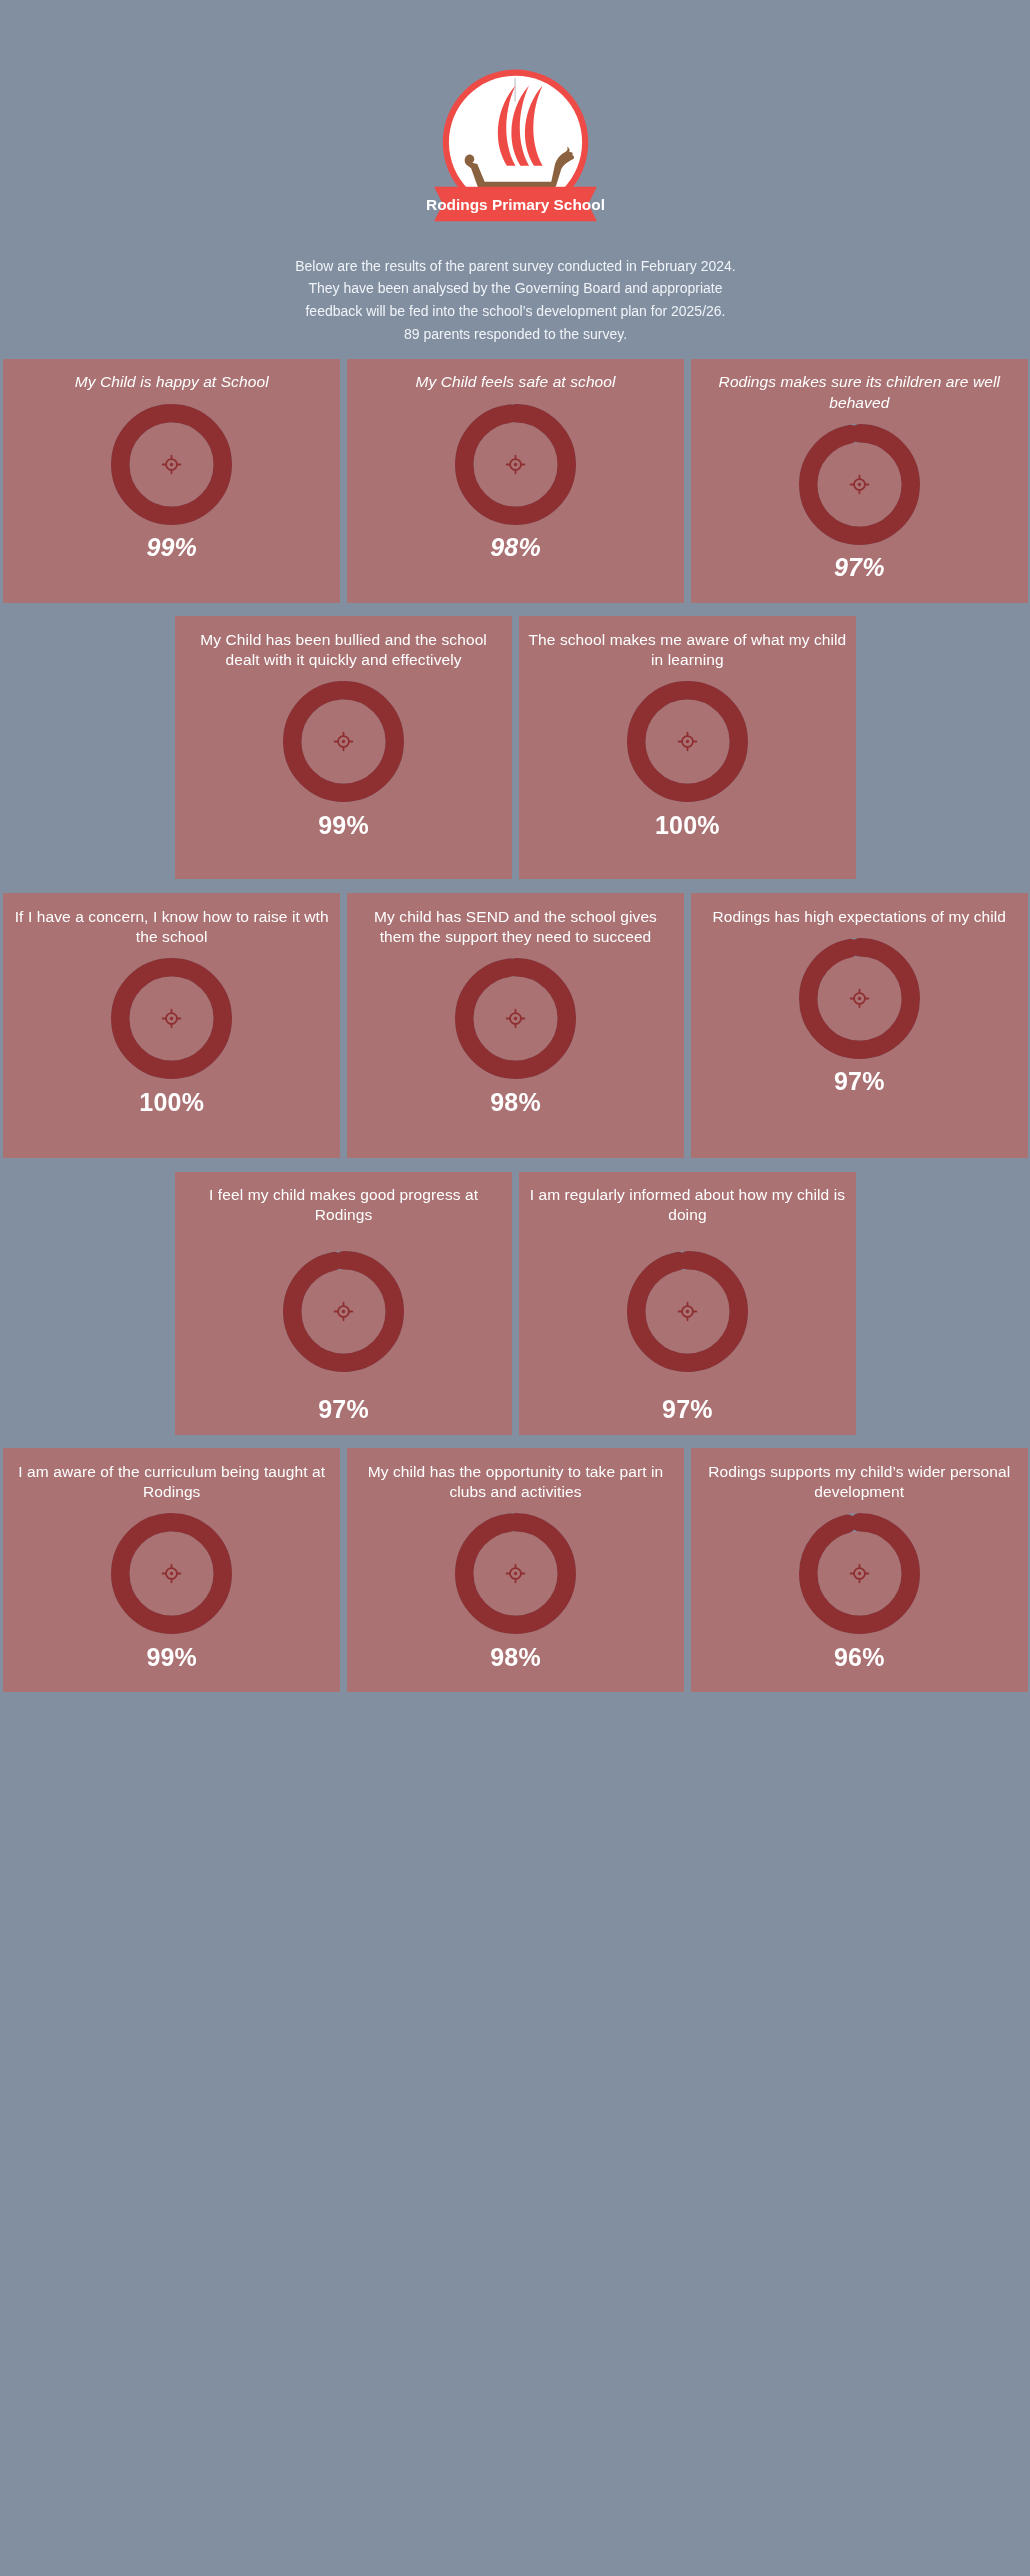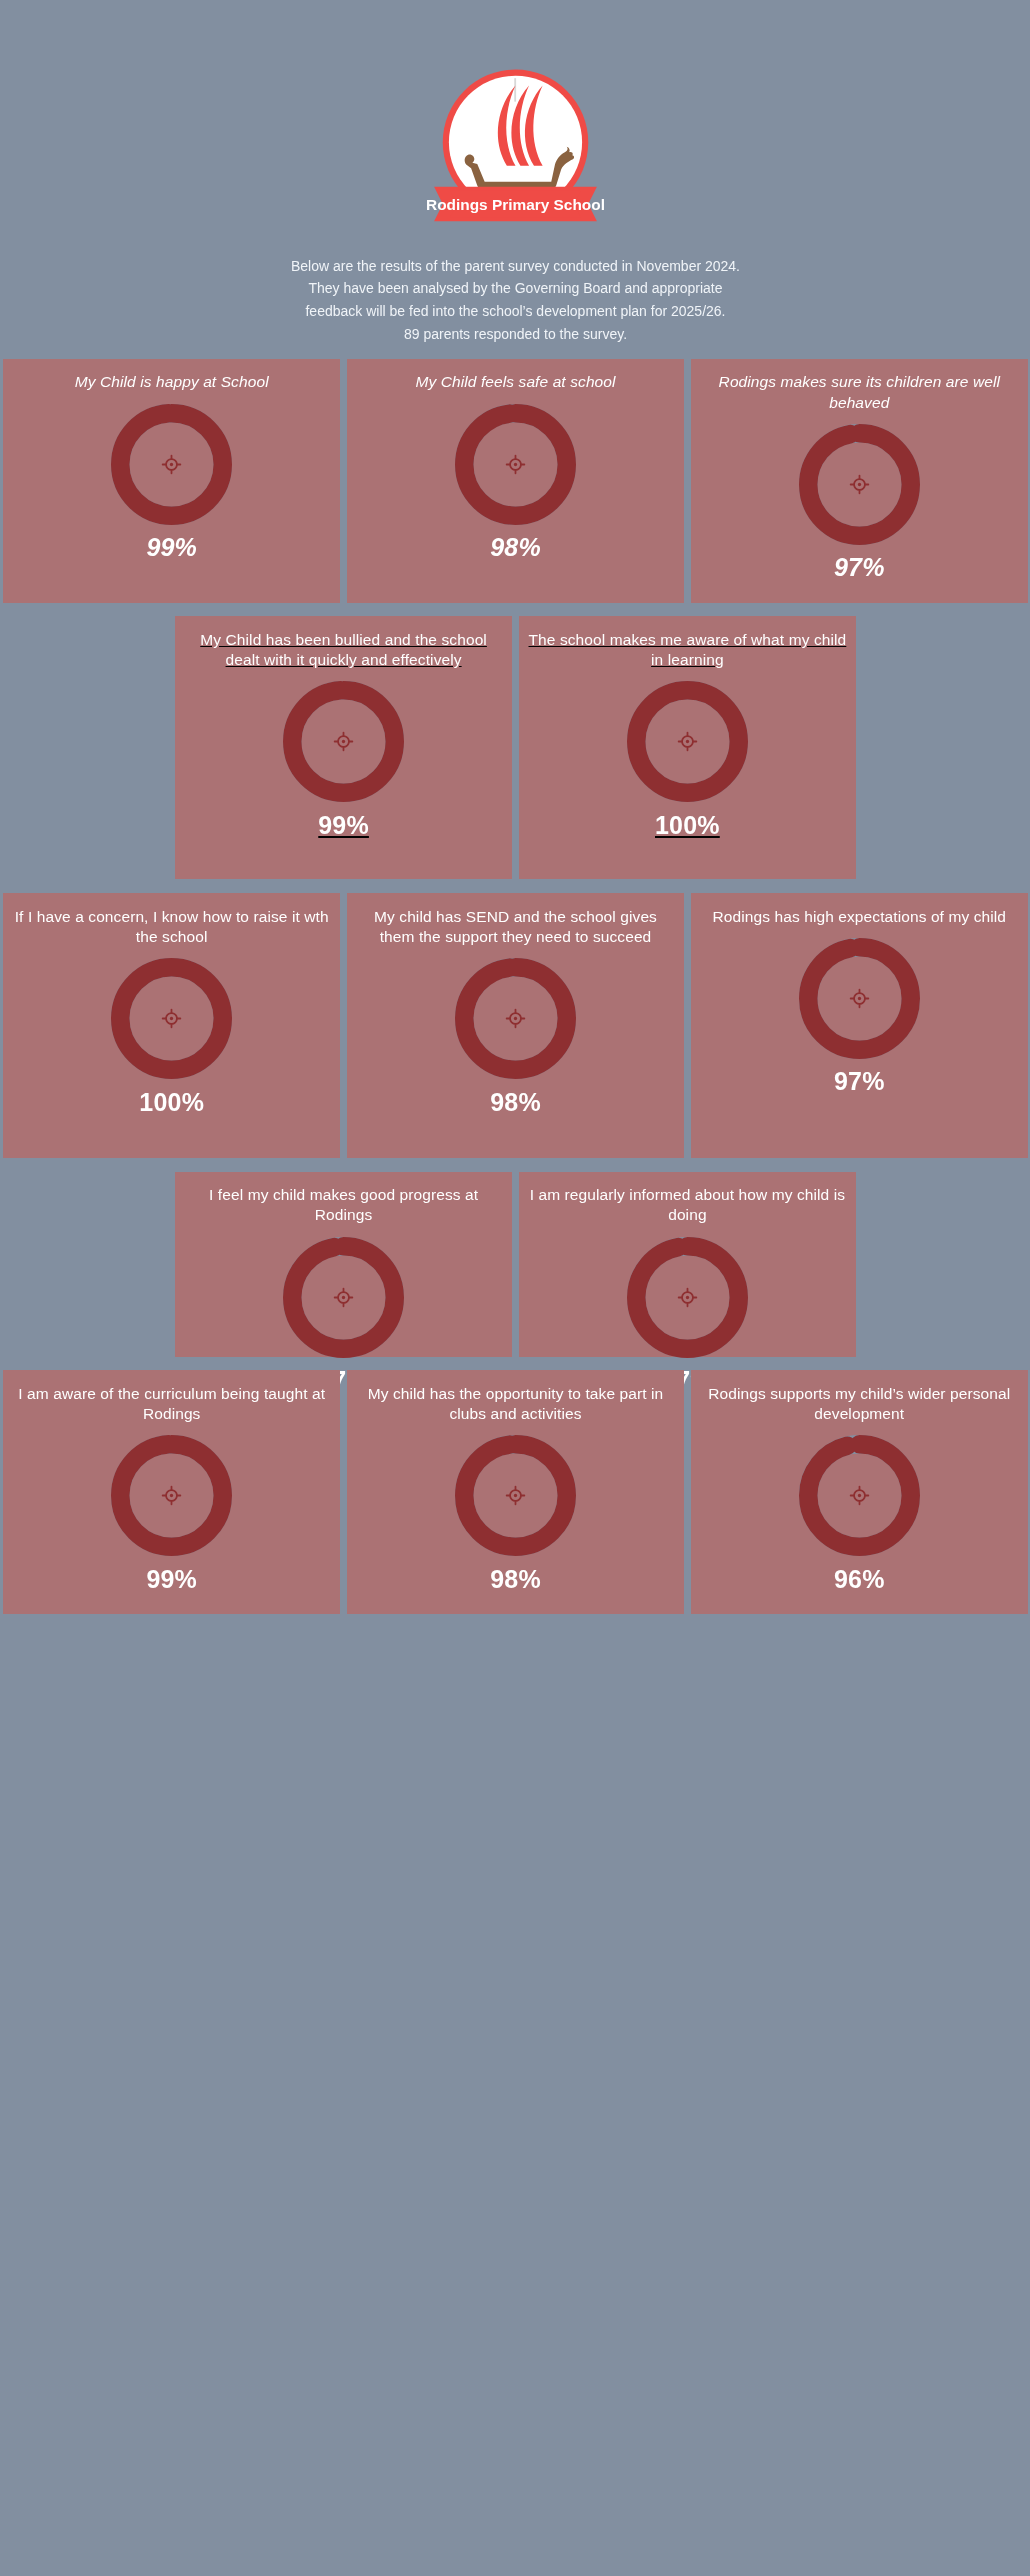--- a/index.html
+++ b/index.html
@@ -96,23 +96,23 @@
   .pct {
     color: #ffffff;
     font-size: 25px;
     font-weight: 700;
     margin-top: 8.7px;
     letter-spacing: 0.2px;
   }
 
   
   .row.r1 .card { height: 244px; font-style: italic; }
-  .row.r2 .card { height: 263px; text-decoration: underline; }
+  .row.r2 .card { height: 263px; }
   .row.r3 .card { height: 265px; }
-  .row.r4 .card { height: 185px; }
+  .row.r4 .card { height: 263px; justify-content: space-between; }
   .row.r5 .card { height: 244px; }
 
   .row.r2, .row.r4 { gap: 6.8px; }
 </style>
 </head>
 <body>
 
 <div class="header">
 
   <div class="logo-wrap">
@@ -136,21 +136,21 @@
                C 102 226 92 220 88 210 L 78 182 Z" fill="#8a6240"></path>
 
       <path d="M18 212 L 282 212 L 268 240 L 282 268 L 18 268 L 32 240 Z" fill="#ef4b46"></path>
       <path d="M44 218 L 256 218 L 246 240 L 256 262 L 44 262 L 54 240 Z" fill="#ef4b46"></path>
       <text x="150" y="250" text-anchor="middle" fill="#ffffff" font-family="Liberation Sans, sans-serif" font-size="25" font-weight="600">Rodings Primary School</text>
     </svg>
   </div>
 
 
   <div class="intro">
-    <div>Below are the results of the parent survey conducted in November 2024.</div>
+    <div>Below are the results of the parent survey conducted in February 2024.</div>
     <div>They have been analysed by the Governing Board and appropriate</div>
     <div>feedback will be fed into the school’s development plan for 2025/26.</div>
     <div>89 parents responded to the survey.</div>
   </div>
 </div>
 
 <div class="cursor-line"></div>
 
 <div class="grid" id="grid">
     <div class="row r1">

